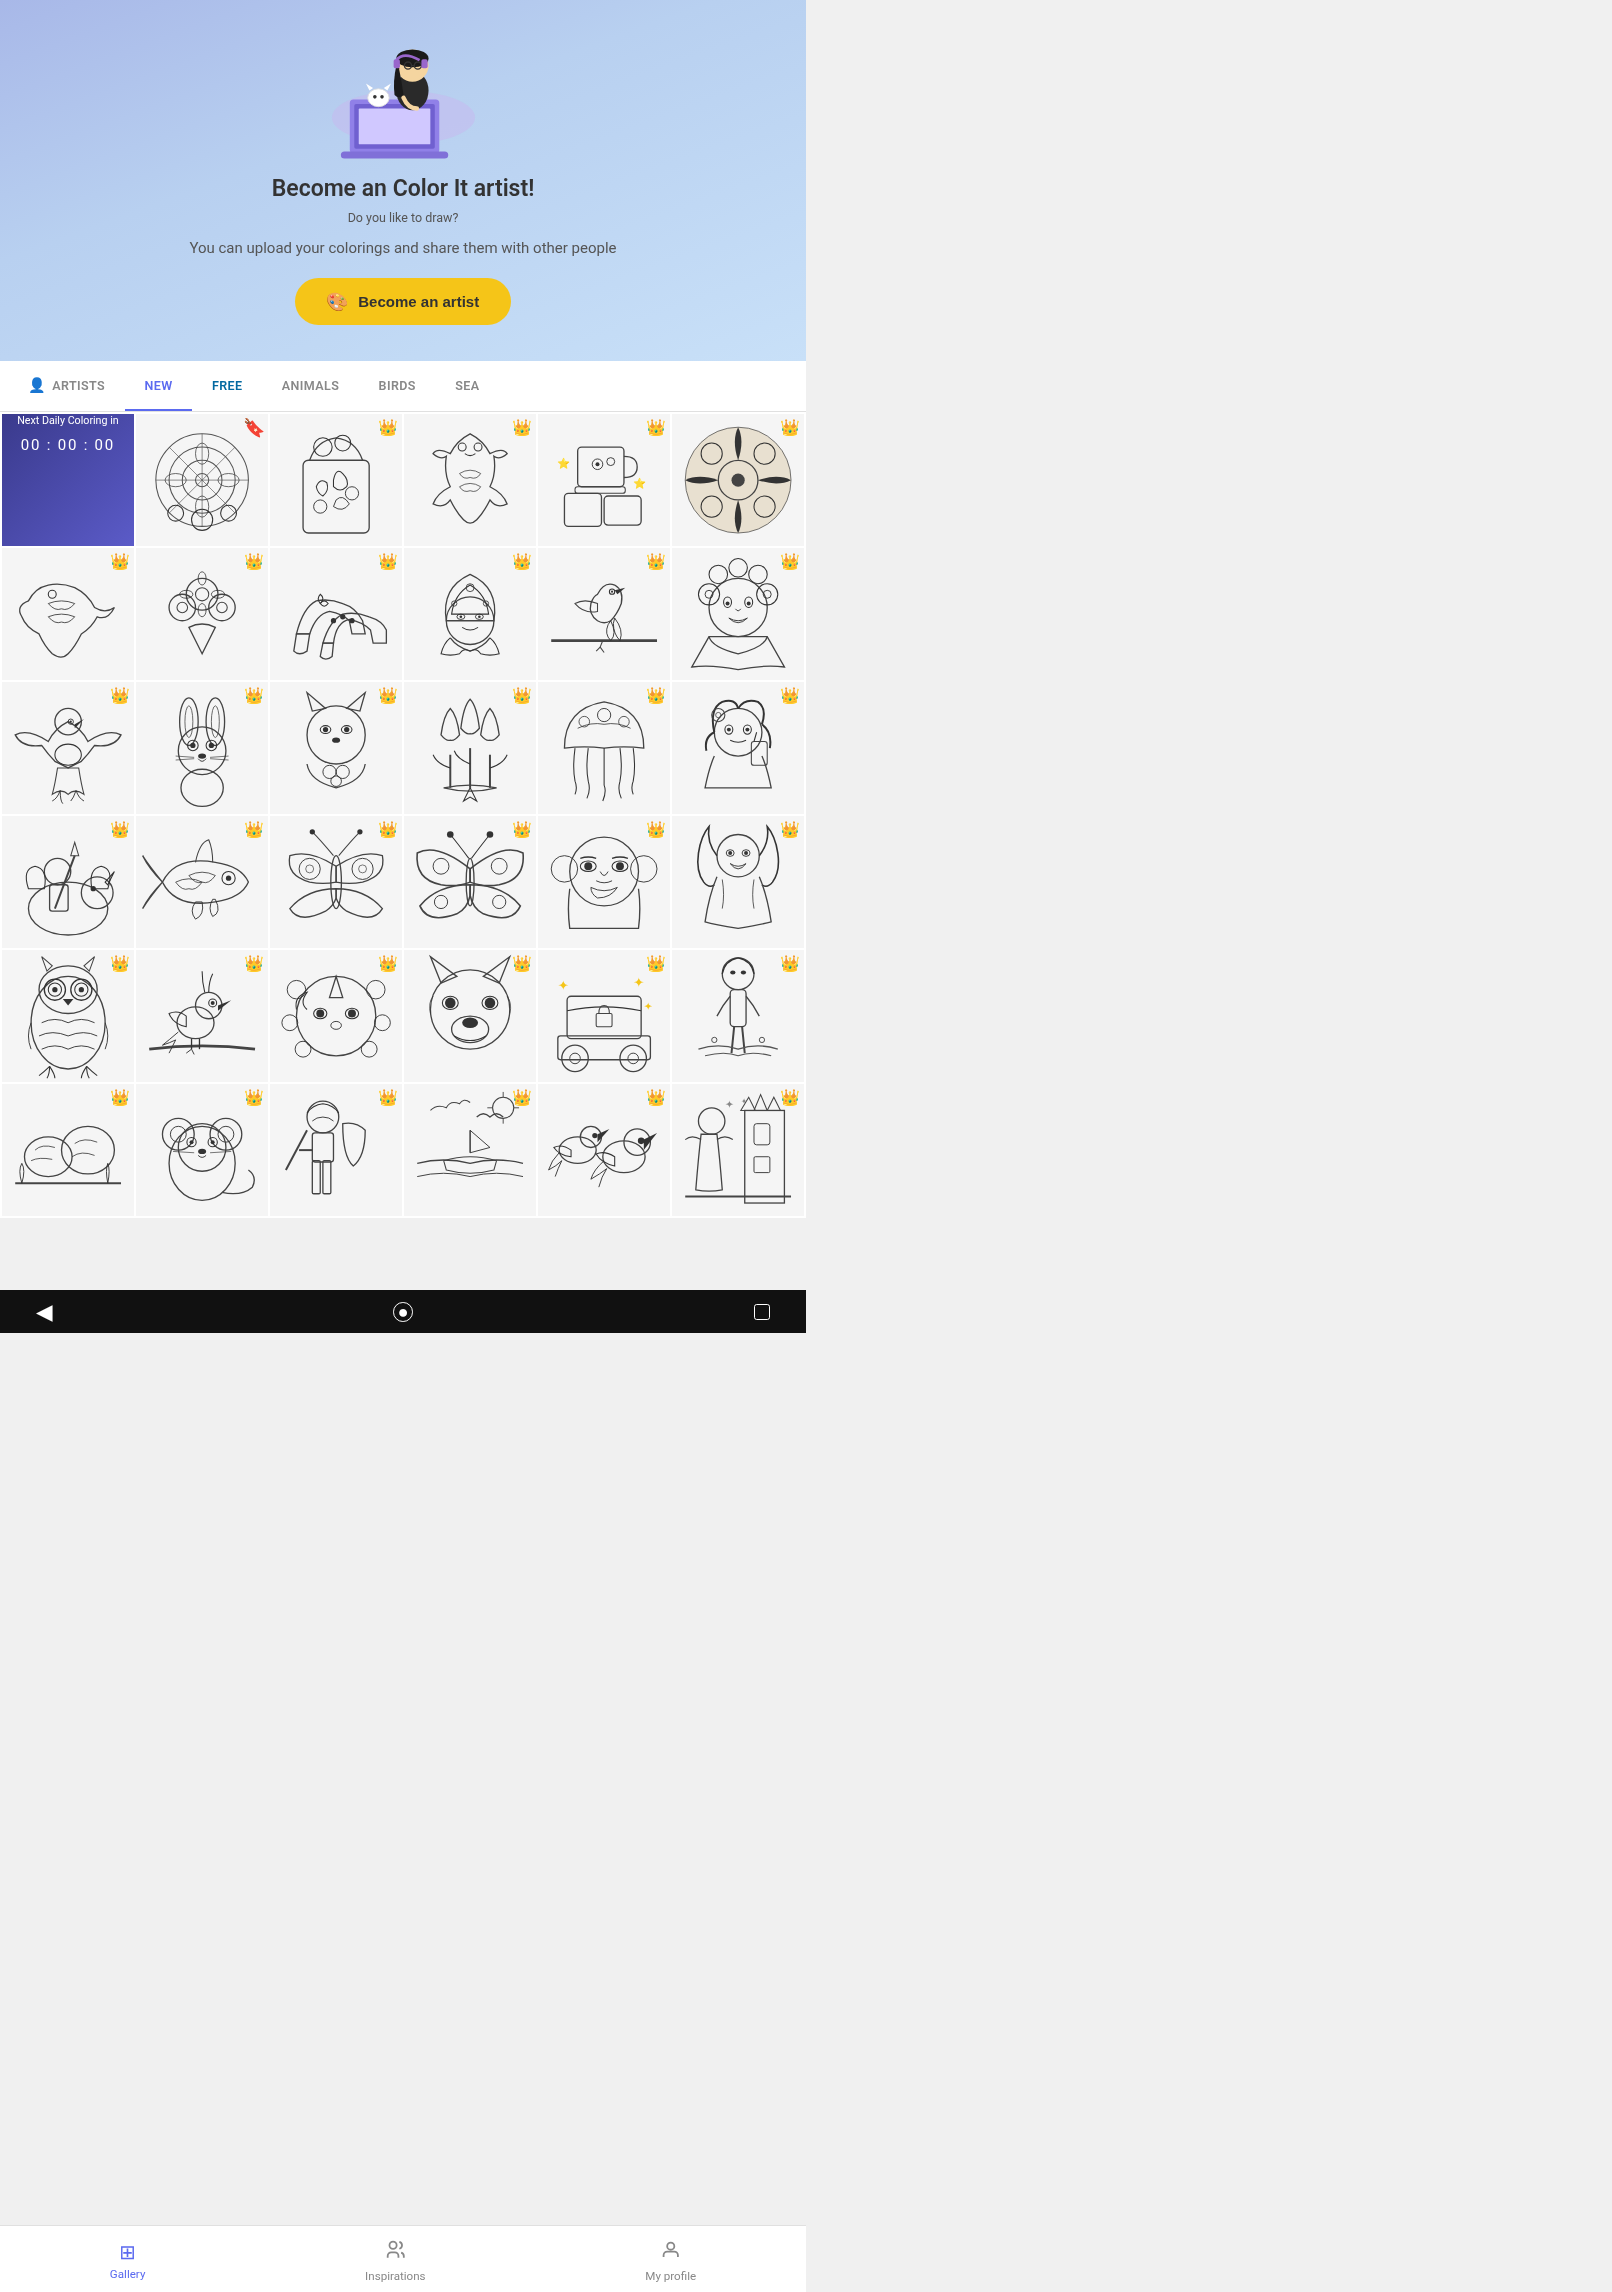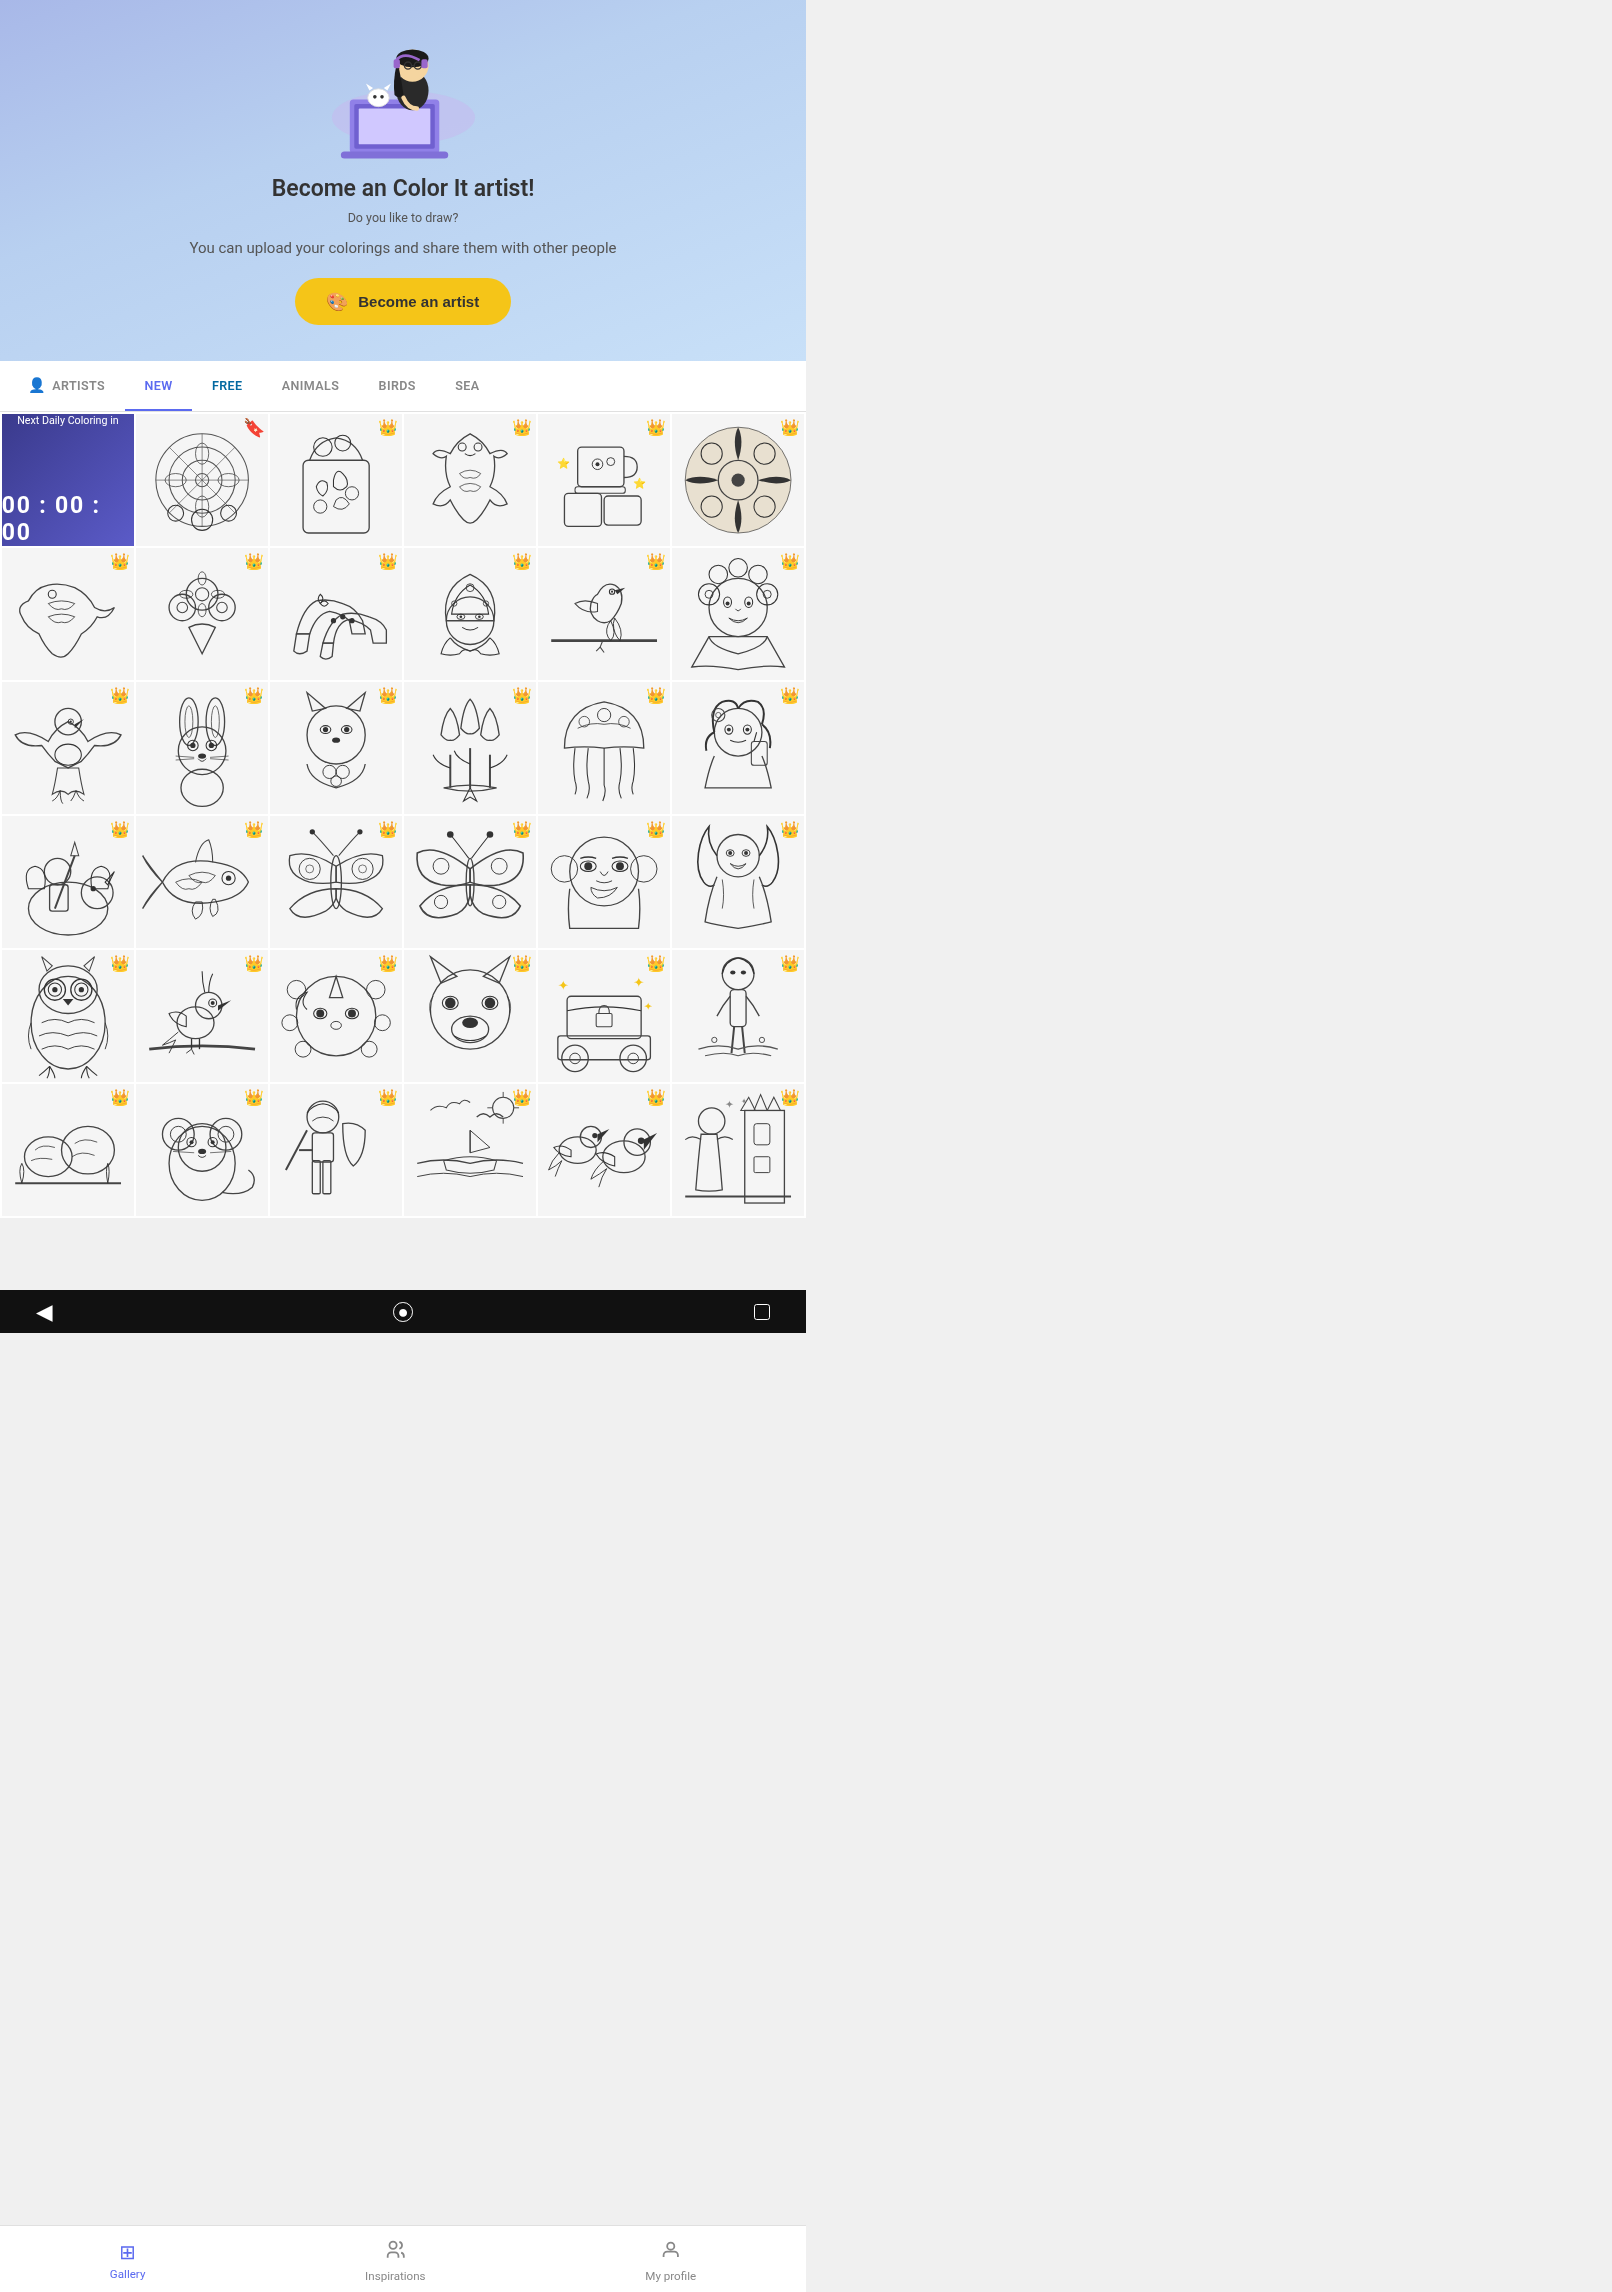--- a/index.html
+++ b/index.html
@@ -114,35 +114,35 @@
       aspect-ratio: 1;
       overflow: hidden;
       cursor: pointer;
     }
 
     .grid-item.countdown {
       background: linear-gradient(135deg, #3a3a8c 0%, #5b5bc8 100%);
       display: flex;
       flex-direction: column;
       align-items: center;
-      justify-content: space-between;
+      justify-content: flex-start;
       color: white;
     }
 
     .countdown-label {
       font-size: 10.7px;
       text-align: center;
       padding: 0 7.2px;
       margin-bottom: 7.2px;
       line-height: 1.4;
     }
 
     .countdown-timer {
-      font-size: 23px;
-      font-weight: 700;
+      font-size: 15px;
+      font-weight: 400;
       letter-spacing: 1.8px;
     }
 
     
     .badge {
       position: absolute;
       top: 3.6px;
       right: 3.6px;
       width: 19.7px;
       height: 19.7px;

